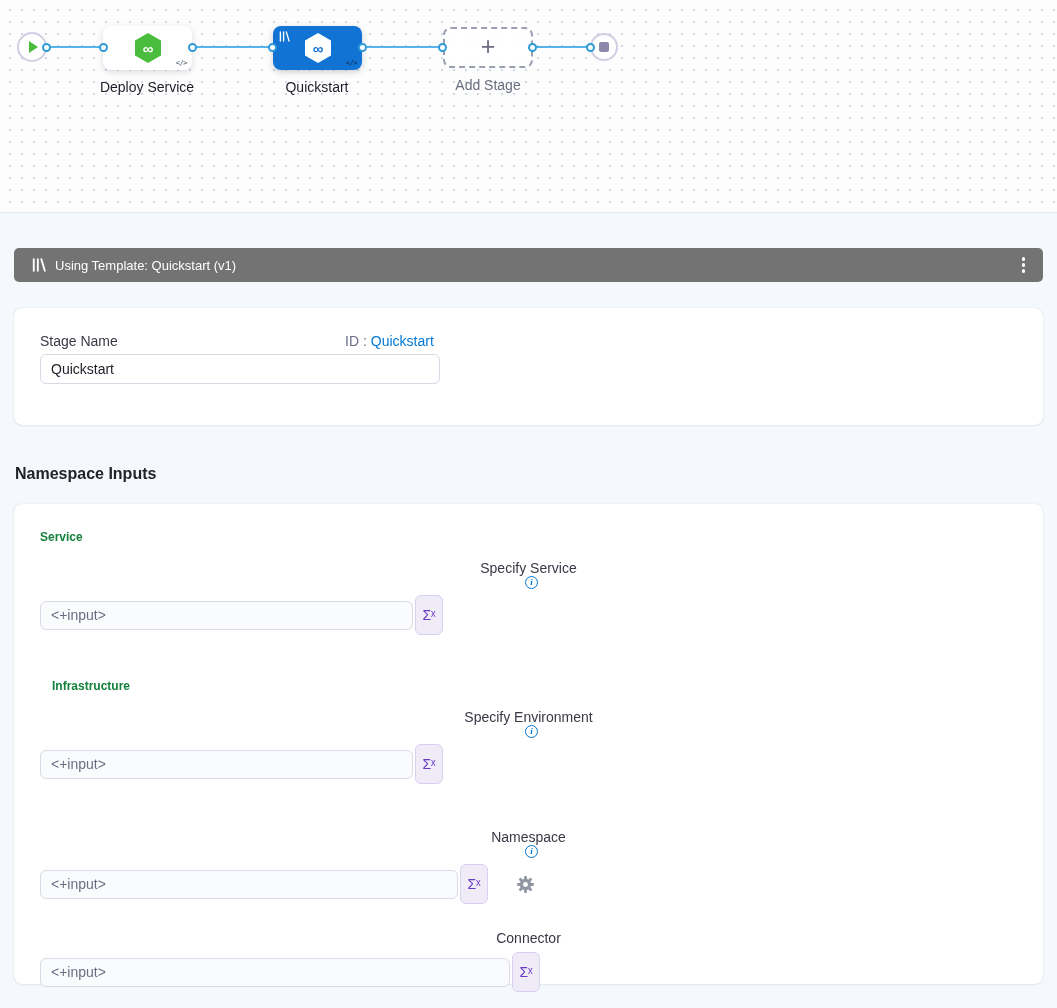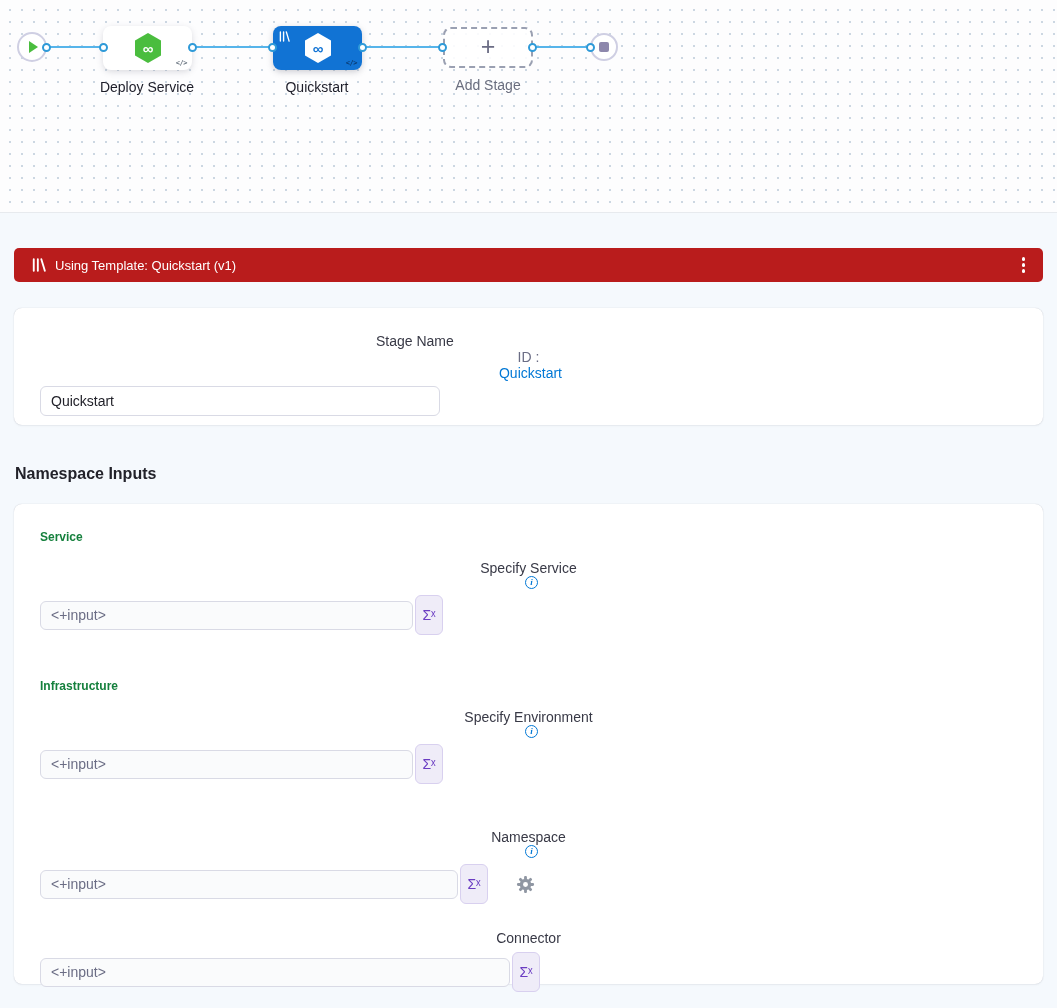--- a/index.html
+++ b/index.html
@@ -61,47 +61,47 @@
     font-size:14px; color:#1d1d29; z-index:2;
   }
   .label-deploy { left:62px; }
   .label-quickstart { left:232px; }
   .label-add { left:403px; top:77px; color:#696d7e; }
 
   
   .panel { padding:35px 14px 0; }
 
   .banner {
-    height:34px; background:#b91c1c; border-radius:5px;
+    height:34px; background:#737373; border-radius:5px;
     display:flex; align-items:center; padding:0 10px 0 18px; color:#fff;
   }
   .banner-label { font-size:13px; margin-left:9px; }
   .kebab { margin-left:auto; display:flex; flex-direction:column; gap:2.5px; padding:6px 8px; cursor:pointer; background:none; border:none; }
   .kebab span { width:3.5px; height:3.5px; border-radius:50%; background:#fff; }
 
   .card {
     background:#fff; border-radius:8px;
     box-shadow:0 0 1px rgba(40,41,61,.25), 0 1px 2px rgba(96,97,112,.08);
   }
   .stage-card { margin-top:26px; height:117px; padding:25px 26px; }
-  .stage-row { display:flex; align-items:center;flex-direction:column; }
+  .stage-row { display:flex; align-items:flex-start; }
   .stage-name-label { font-size:14px; color:#383946; width:305px; }
   .id-text { font-size:14px; color:#6b6d85; }
   .id-link { font-size:14px; color:#0278d5; margin-left:4px; text-decoration:none; cursor:pointer; }
   .stage-input {
     margin-top:5px; width:400px; height:30px; border:1px solid #d9dae5; border-radius:6px;
     background:#fff; padding:0 10px; font-size:14px; color:#22222a; font-family:inherit;
     display:block; outline:none;
   }
 
   .section-heading { margin:40px 0 0 1px; font-size:16px; font-weight:700; color:#22222a; }
 
   .inputs-card { margin-top:21px; height:480px; padding:26px; }
   .group-title { font-size:12px; font-weight:700; color:#15803d; }
-  .mt-infra { margin-top:44px; }
+  .mt-infra { margin-top:44px;margin-left:12px; }
   .field-label { display:flex; align-items:center; font-size:14px; color:#383946;flex-direction:column; }
   .mt16 { margin-top:16px; } .mt45 { margin-top:45px; } .mt26 { margin-top:26px; }
   .info-icon {
     width:13px; height:13px; border:1px solid #0278d5; border-radius:50%;
     color:#0278d5; font-size:9px; line-height:1; margin-left:6px; cursor:pointer;
     display:inline-flex; align-items:center; justify-content:center;
     font-family:"Liberation Serif", serif; font-style:italic; font-weight:bold;
   }
   .input-row { display:flex; align-items:center; margin-top:6px; }
   .rt-input {

